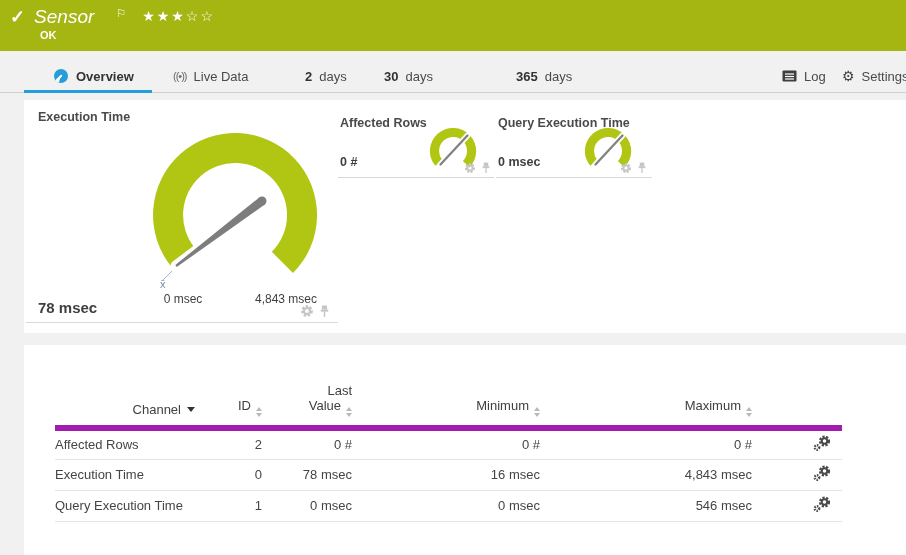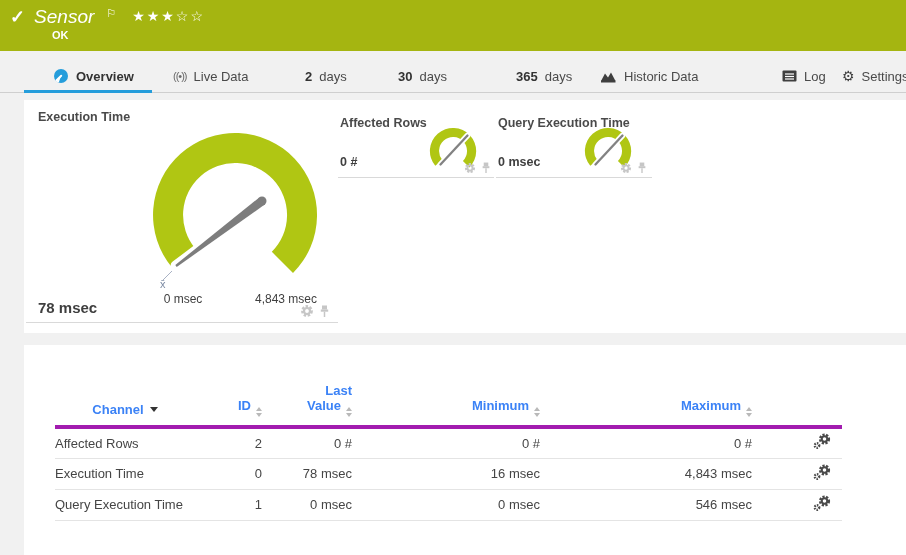--- a/index.html
+++ b/index.html
@@ -12,25 +12,25 @@
   }
   #app { position:relative; width:906px; height:555px; }
 
   
   .hdr {
     position:absolute; left:0; top:0; width:906px; height:51px;
     background:#a5b511; color:#fff;
   }
   .hdr-line1 { position:absolute; left:10px; top:6px; display:flex; align-items:baseline; }
   .hdr-check { font-size:18px; font-weight:bold; margin-right:9px; }
-  .hdr-kind  { font-style:italic; font-size:19px; margin-right:9px; }
+  .hdr-kind  { font-style:italic; font-size:19px; margin-right:19px; }
   .hdr-title { font-weight:bold; font-size:21px; letter-spacing:-0.3px; }
   .hdr-flag  { font-size:11px; vertical-align:top; position:relative; top:-6px; margin-left:3px; }
   .hdr-stars { font-size:14px; letter-spacing:2px; margin-left:16px; position:relative; top:-2px; }
-  .hdr-status{ position:absolute; left:52px; top:29px; font-size:11px; font-weight:bold; }
+  .hdr-status{ position:absolute; left:40px; top:29px; font-size:11px; font-weight:bold; }
 
   
   .tabs { position:absolute; left:0; top:60px; width:906px; height:33px; border-bottom:1px solid #cfcfcf; }
   .tab { position:absolute; top:0; height:32px; display:flex; align-items:center; gap:7px;
          font-size:13px; color:#4a4a4a; cursor:pointer; white-space:nowrap; }
   .tab .num { font-weight:bold; color:#333; }
   .tab.active { color:#333; font-weight:bold; }
   .tab-underline { position:absolute; left:24px; top:30px; width:128px; height:3px; background:#259ddb; }
   .live-glyph { font-size:11px; color:#6b6b6b; letter-spacing:-1px; }
   .gear-glyph { font-family:"DejaVu Sans", sans-serif; font-size:14px; color:#3f3f3f; font-weight:normal; }
@@ -45,23 +45,23 @@
   .g-value.big { font-size:15px; }
   .g-axis  { position:absolute; font-size:12px; color:#3f3f3f; text-align:center; }
   .g-divider { position:absolute; height:1px; background:#d9d9d9; }
   .g-foot { position:absolute; display:flex; gap:5px; align-items:center; }
   .g-svg { position:absolute; }
 
   
   table { border-collapse:collapse; margin:38px 0 0 31px; table-layout:fixed; width:787px; font-size:13px; }
   col.c-ch{width:140px} col.c-id{width:67px} col.c-lv{width:90px}
   col.c-mi{width:188px} col.c-ma{width:212px} col.c-ac{width:90px}
-  th { font-weight:bold; color:#3b82f6; text-align:right; vertical-align:bottom;
-       padding:0 0 8px 0; border-bottom:4px solid #a21caf; line-height:15px; cursor:pointer; }
-  th.left { text-align:center; }
+  th { font-weight:normal; color:#404040; text-align:right; vertical-align:bottom;
+       padding:0 0 8px 0; border-bottom:6px solid #a21caf; line-height:15px; cursor:pointer; }
+  th.left { text-align:right; }
   td { padding:0; height:31px; border-bottom:1px solid #e4e4e4; text-align:right; color:#454545; }
   td.left { text-align:left; }
   td.act { text-align:left; padding-left:60px; }
   .sort-desc { display:inline-block; margin-left:6px; width:0; height:0;
                border-left:4.5px solid transparent; border-right:4.5px solid transparent;
                border-top:5.5px solid #333; vertical-align:2px; }
   .sort-both { display:inline-flex; flex-direction:column; gap:2px; margin-left:5px; vertical-align:-1px; }
   .sort-both i { display:block; width:0; height:0; border-left:3.5px solid transparent; border-right:3.5px solid transparent; }
   .sort-both .up { border-bottom:4px solid #b9b9b9; }
   .sort-both .dn { border-top:4px solid #b9b9b9; }
@@ -92,34 +92,27 @@
       <span>Overview</span>
     </div>
     <div class="tab" style="left:173px">
       <span class="live-glyph">((•))</span>
       <span>Live Data</span>
     </div>
     <div class="tab" style="left:305px">
       <span class="num">2</span>
       <span>days</span>
     </div>
-    <div class="tab" style="left:398px">
+    <div class="tab" style="left:384px">
       <span class="num">30</span>
       <span>days</span>
     </div>
     <div class="tab" style="left:516px">
       <span class="num">365</span>
       <span>days</span>
-    </div>
-    <div class="tab" style="left:600px">
-      <svg width="17" height="13" viewBox="0 0 17 13">
-        <polygon points="1,11 5,3.5 8,7.5 11,2.5 15.5,11" fill="#3f3f3f"></polygon>
-        <rect x="1" y="10.5" width="14.5" height="2" fill="#3f3f3f"></rect>
-      </svg>
-      <span>Historic Data</span>
     </div>
     <div class="tab" style="left:782px">
       <svg width="15" height="12" viewBox="0 0 15 12">
         <rect x="0.5" y="0.5" width="14" height="11" fill="#3f3f3f" rx="1"></rect>
         <line x1="3" y1="4" x2="12" y2="4" stroke="#fff" stroke-width="1.2"></line>
         <line x1="3" y1="6.5" x2="12" y2="6.5" stroke="#fff" stroke-width="1.2"></line>
         <line x1="3" y1="9" x2="12" y2="9" stroke="#fff" stroke-width="1.2"></line>
       </svg>
       <span>Log</span>
     </div>

